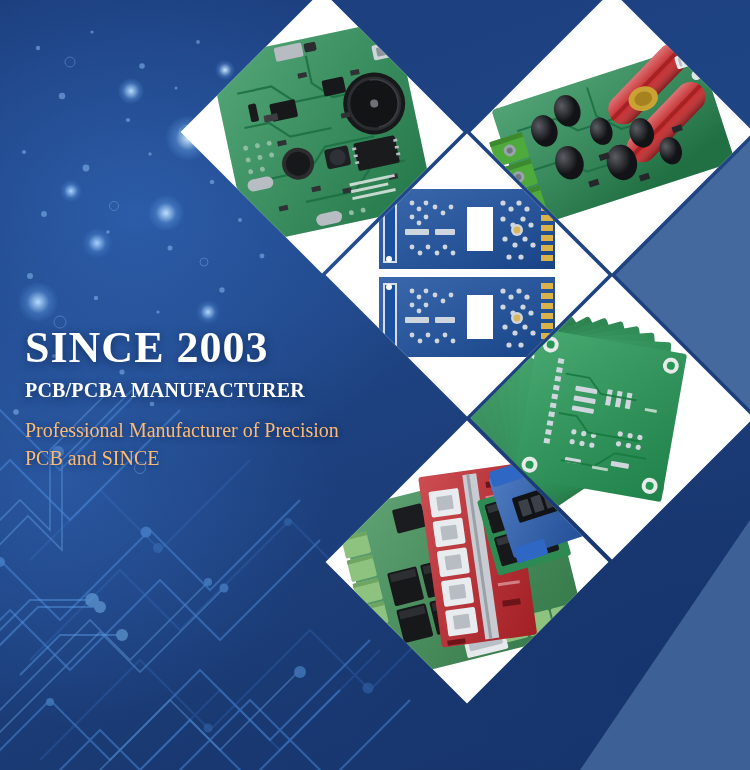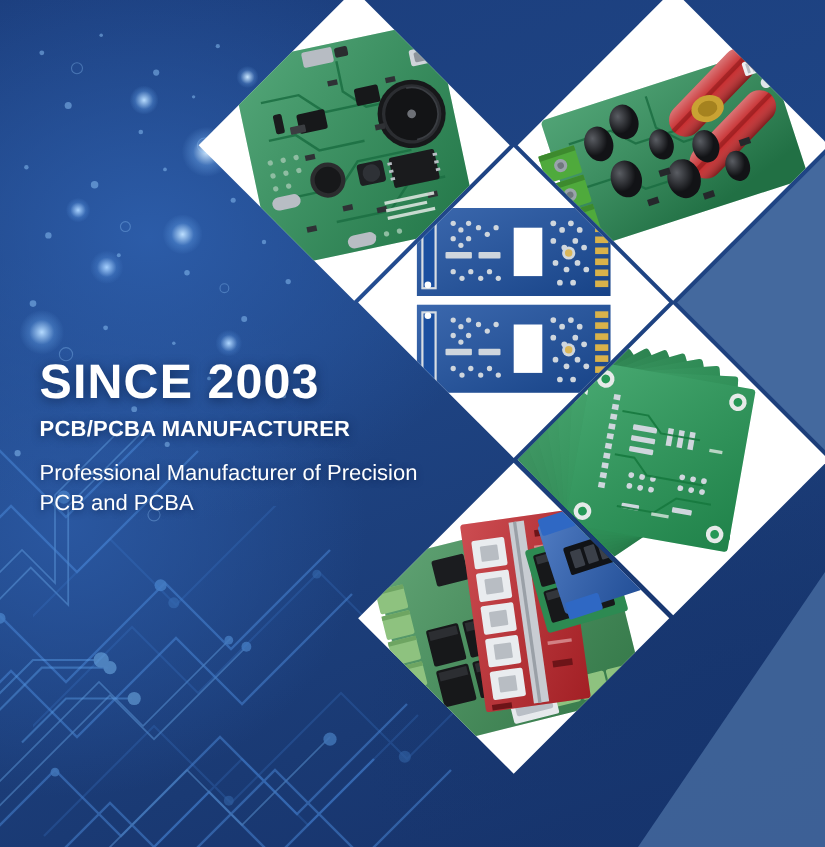--- a/index.html
+++ b/index.html
@@ -33,33 +33,33 @@
     background:#ffffff;
   }
   .tile .inner{
     position:absolute;left:50%;top:50%;
     transform:translate(-50%,-50%) rotate(-45deg);
     width:150%;height:150%;
     display:flex;align-items:center;justify-content:center;
   }
   .tile-blank{background:#44699e;}
   
-  .copy{position:absolute;left:36px;top:326px;z-index:40;}
+  .copy{position:absolute;left:25px;top:326px;z-index:40;font-family:Liberation Serif, serif;}
   .h-since{
     font-size:44px;font-weight:bold;color:#ffffff;letter-spacing:1px;
     line-height:1.0;margin:0 0 10px 0;
     text-shadow:0 2px 10px rgba(8,28,66,.65);
   }
   .h-sub{
     font-size:20px;font-weight:bold;color:#ffffff;letter-spacing:.2px;
     line-height:1.0;margin:0 0 16px 0;
     text-shadow:0 2px 8px rgba(8,28,66,.6);
   }
   .p-desc{
-    font-size:20px;color:#ffffff;line-height:1.42;margin:0;font-weight:400;
+    font-size:20px;color:#fdba74;line-height:1.42;margin:0;font-weight:400;
     text-shadow:0 1px 6px rgba(8,28,66,.55);
     max-width:430px;
   }
   svg{display:block;}
 </style>
 </head>
 <body>
 
 <div id="banner">
 
@@ -787,17 +787,17 @@
         </g>
       </svg>
     </div>
   </div>
 
   <div class="copy">
     <div class="h-since">SINCE 2003</div>
     <div class="h-sub">PCB/PCBA MANUFACTURER</div>
     <p class="p-desc">
       <span>Professional Manufacturer of Precision</span><br>
-      <span>PCB and PCBA</span>
+      <span>PCB and SINCE</span>
     </p>
   </div>
 
 </div>
 
 </body></html>

